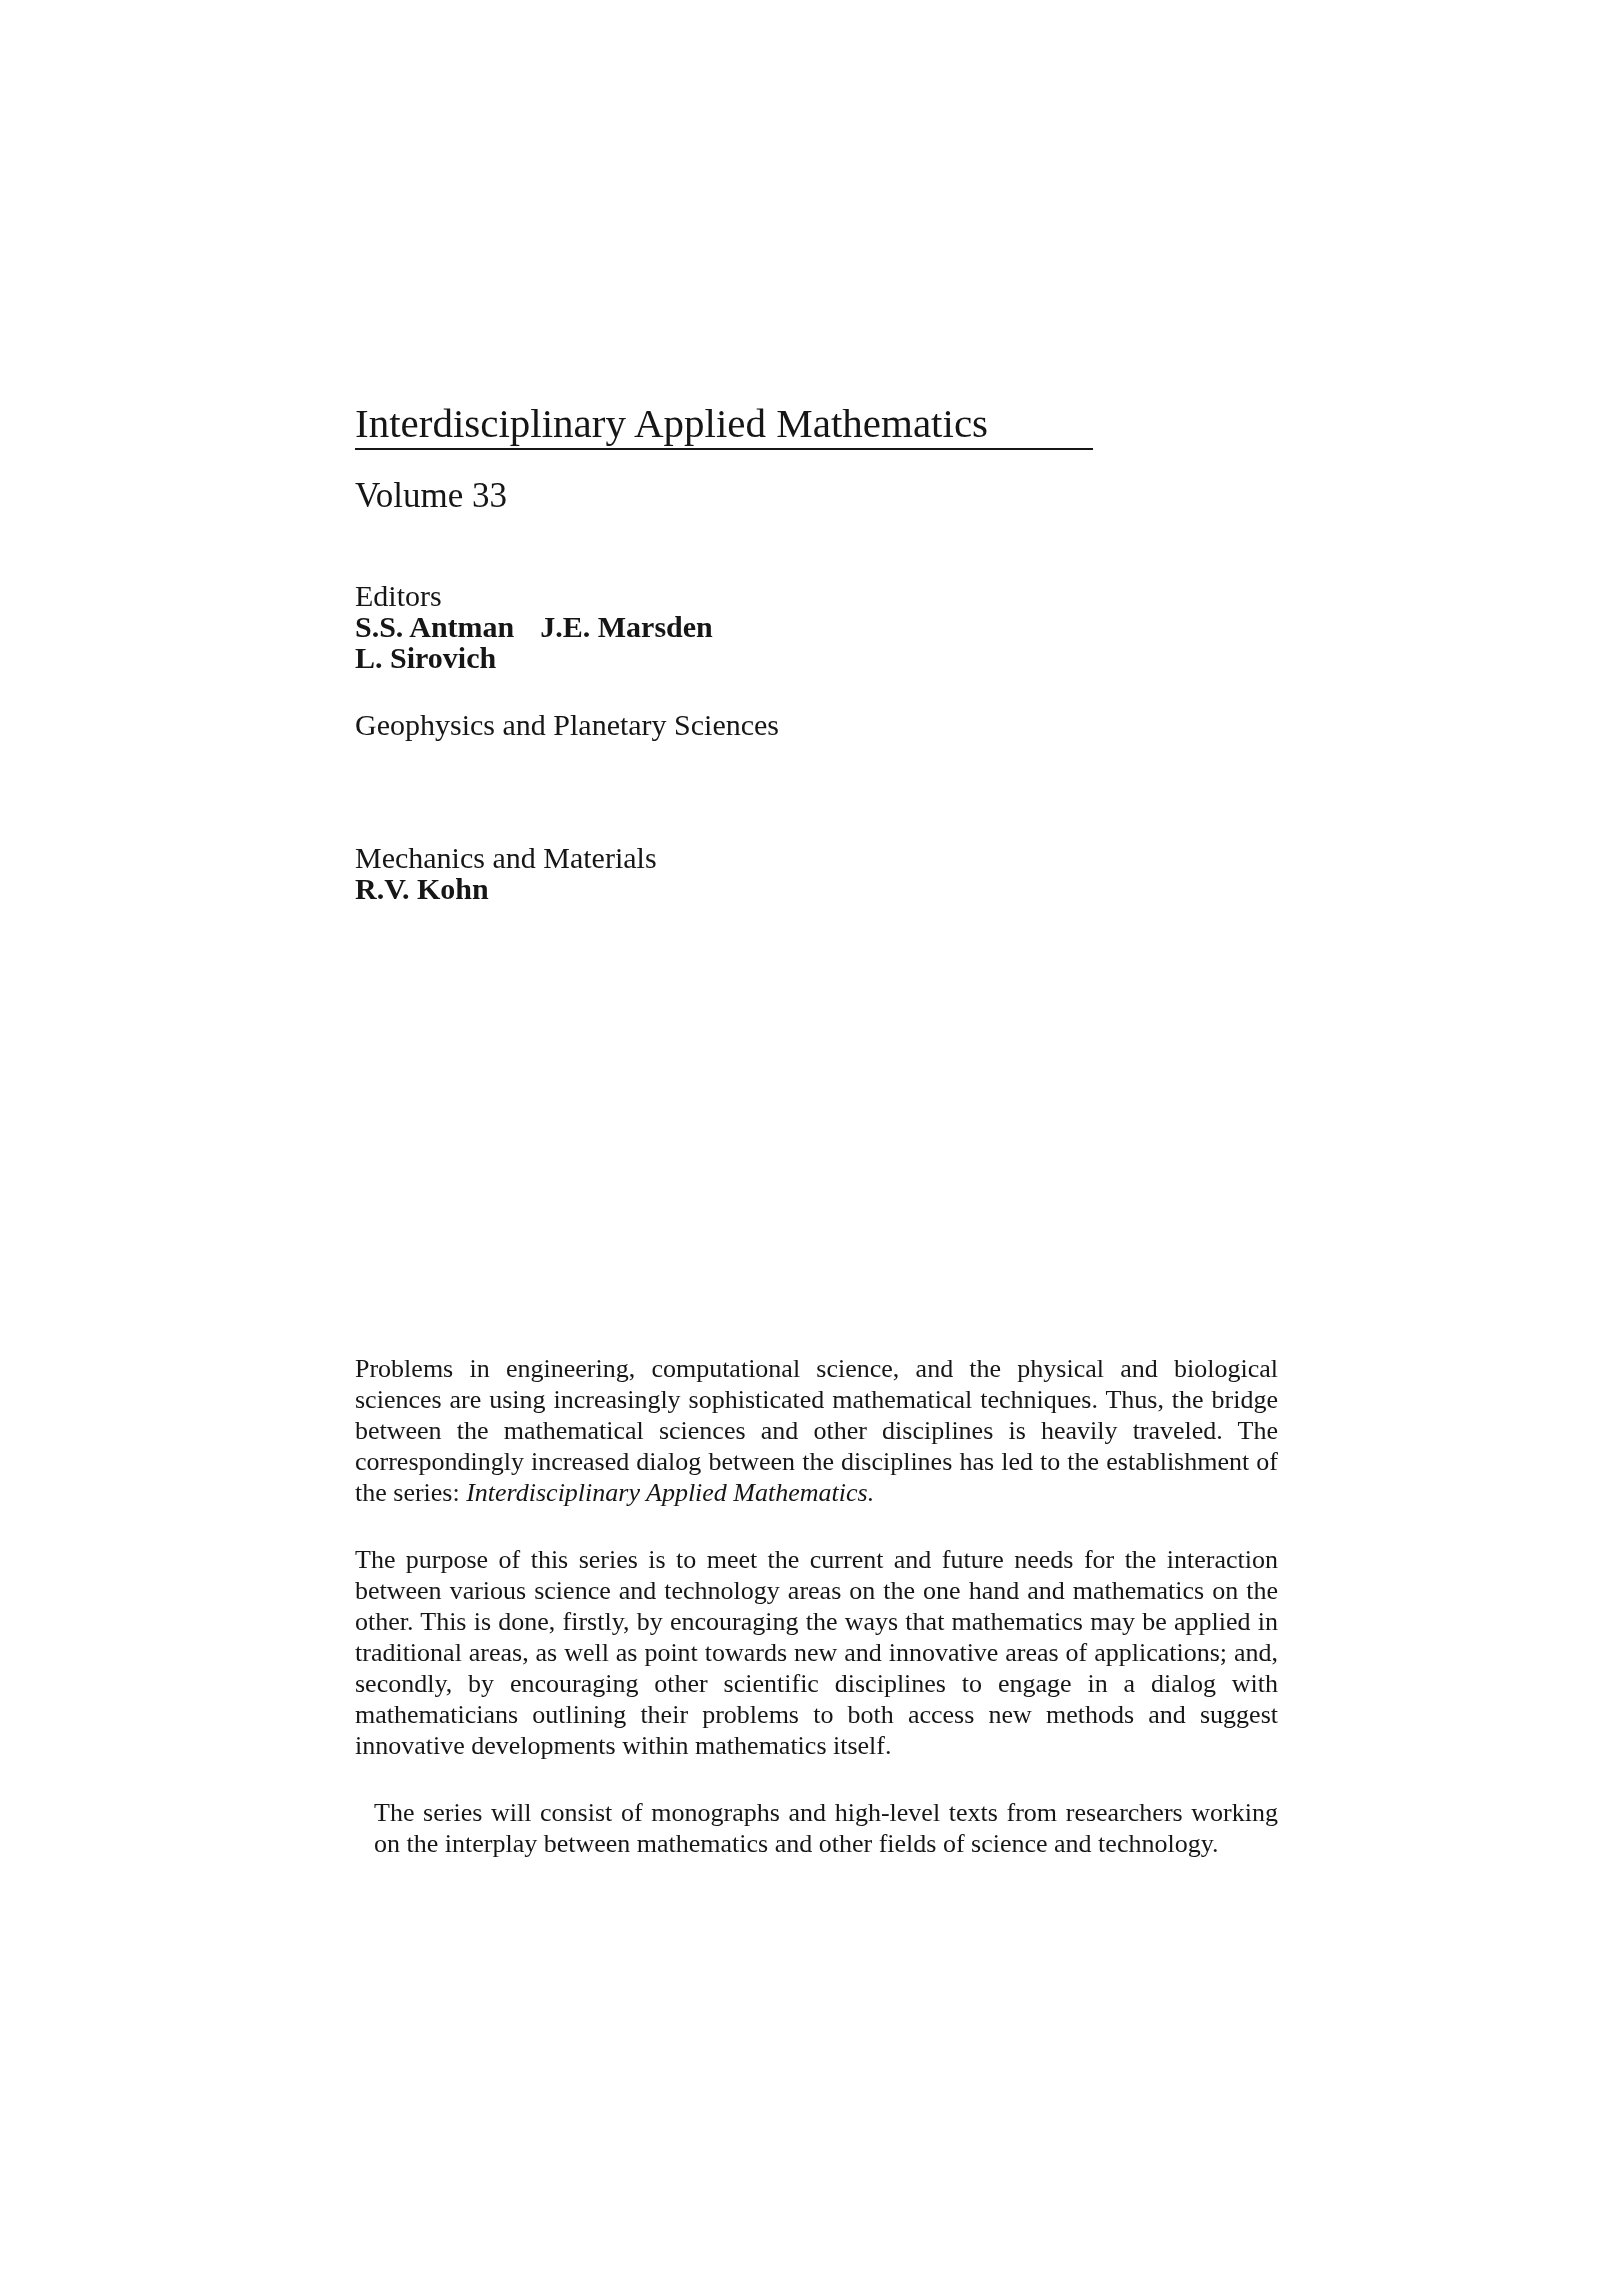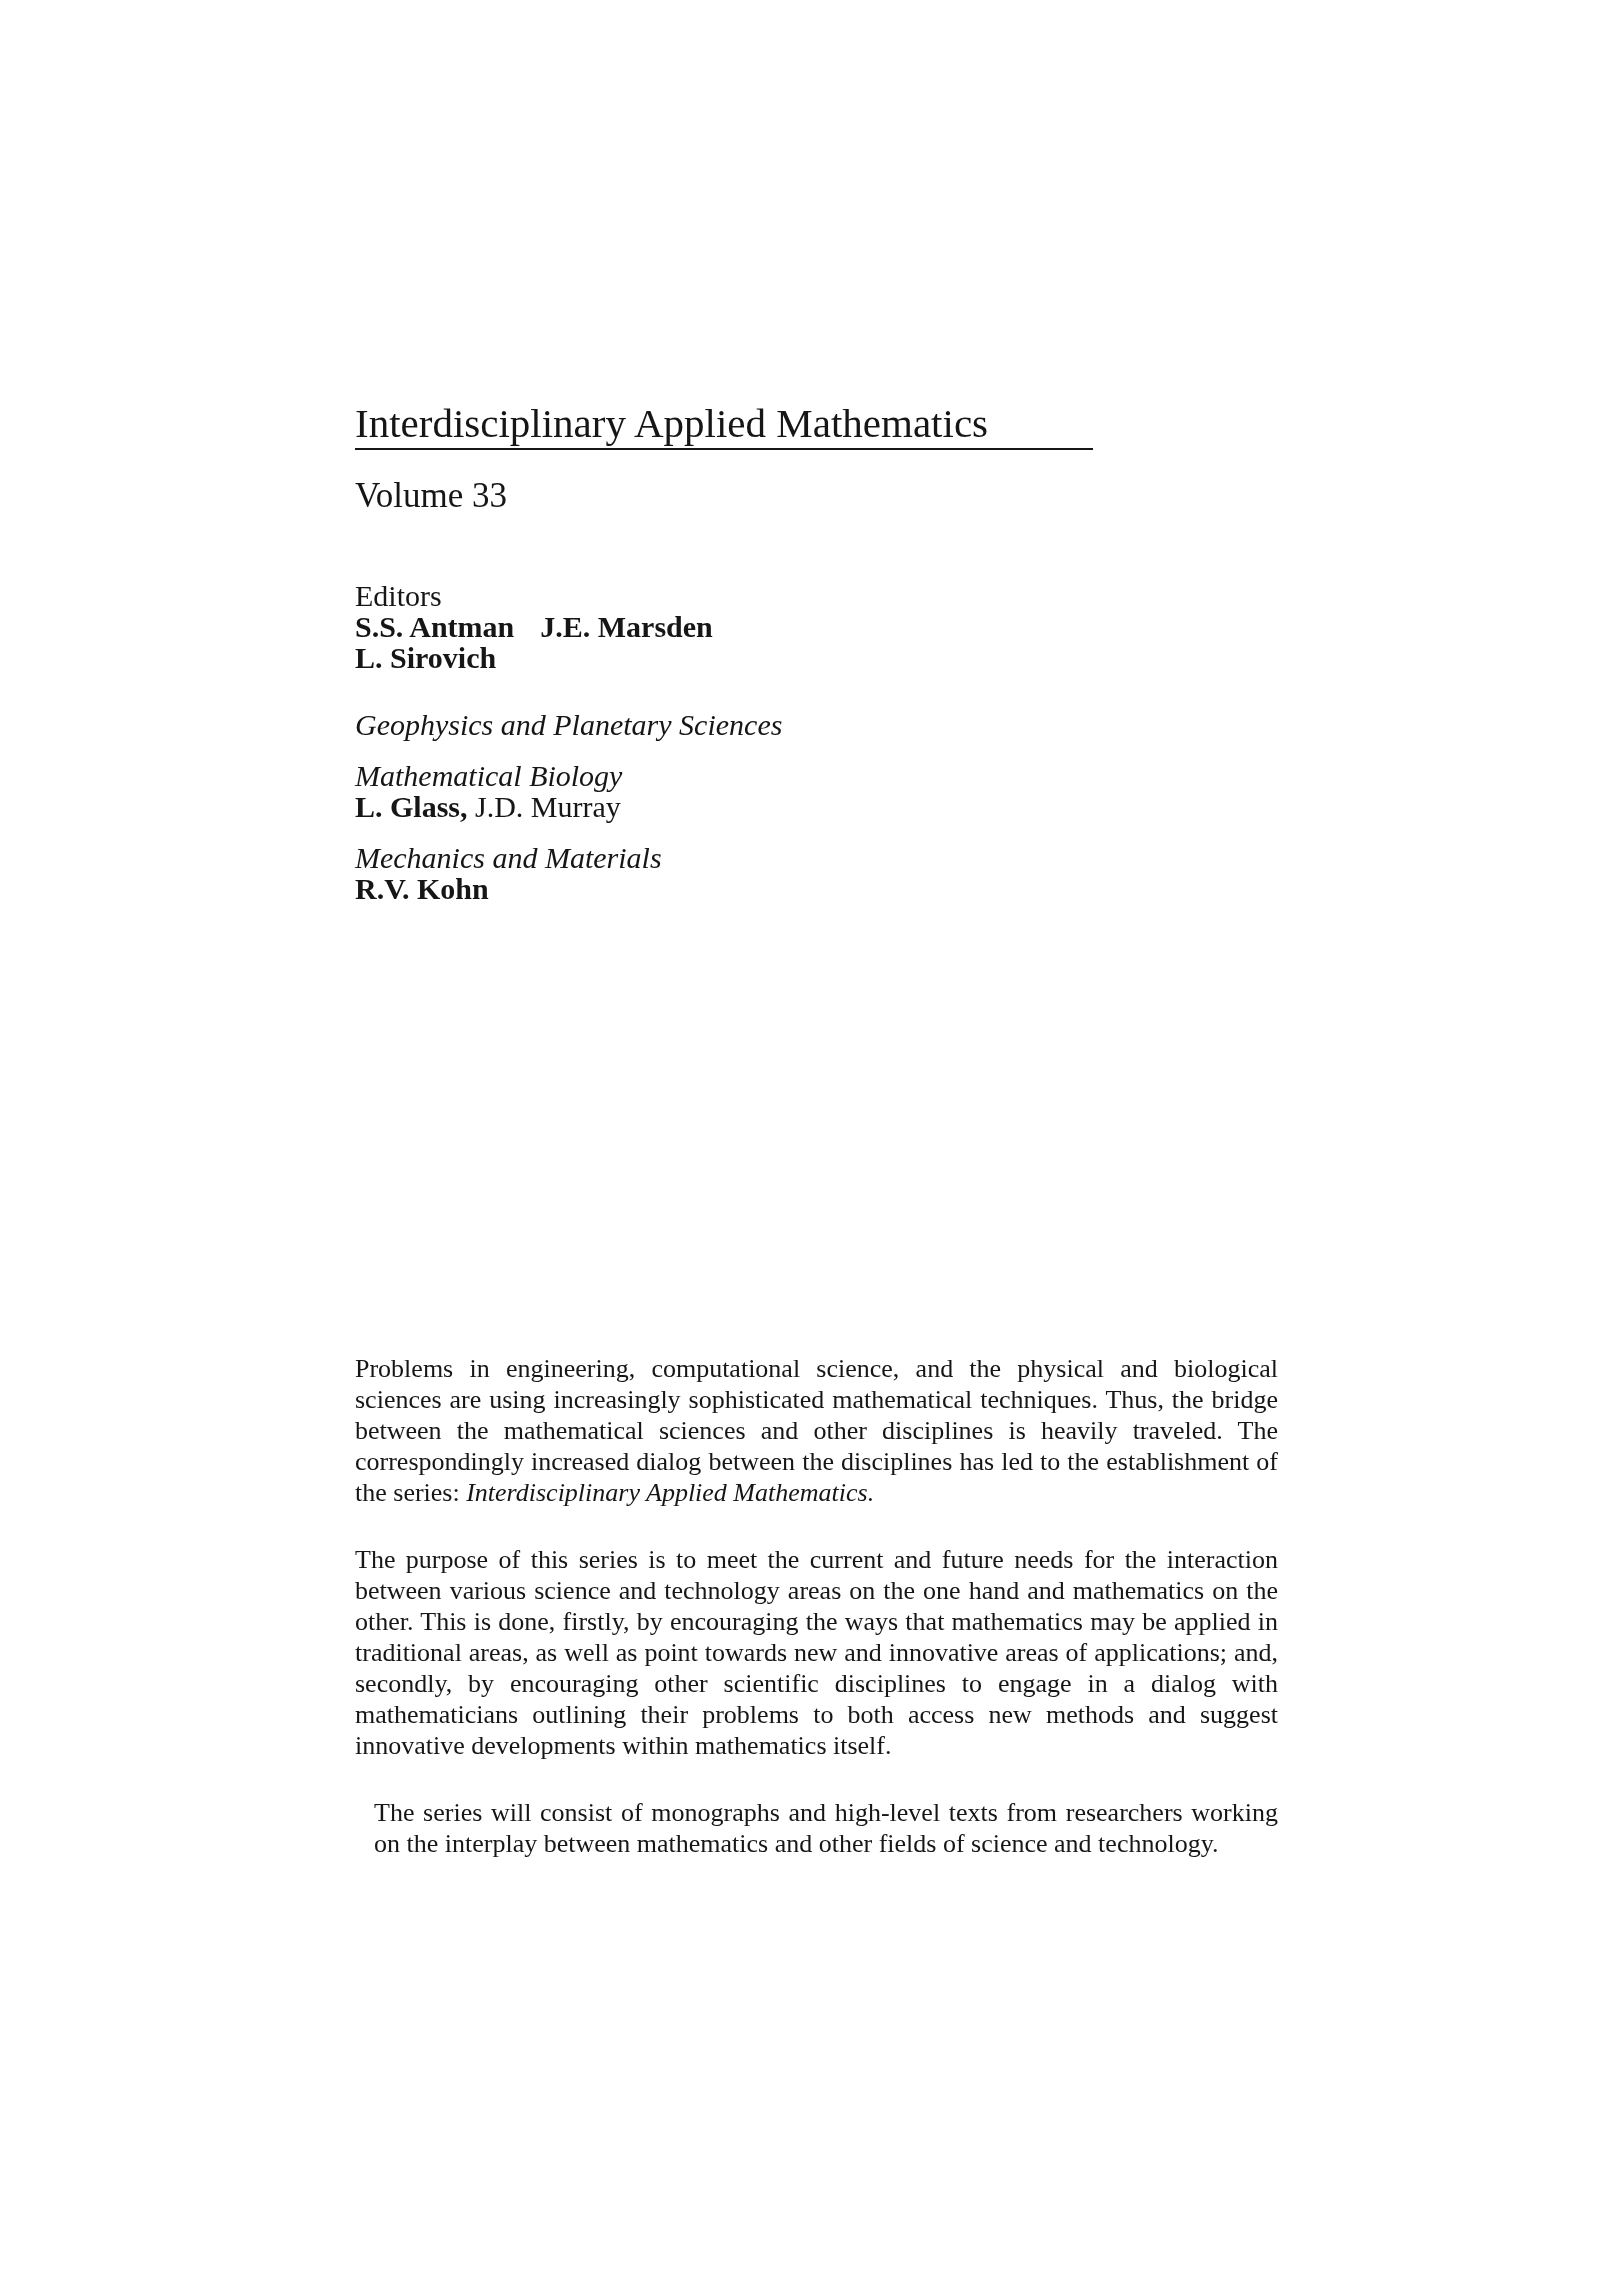--- a/index.html
+++ b/index.html
@@ -53,21 +53,21 @@
   .category {
     position: absolute;
     left: 355px;
     font-size: 30px;
     line-height: 31px;
   }
   .cat-1 { top: 709px; }
   .cat-2 { top: 760px; }
   .cat-3 { top: 842px; }
   .cat-4 { top: 924px; }
-  .cat-field { font-style: italic; }
+  .cat-field { }
   .cat-editors b { font-weight: bold; }
   
   .description {
     position: absolute;
     left: 355px;
     top: 1353px;
     width: 923px;
     font-size: 26px;
     line-height: 31px;
     text-align: justify;
@@ -94,26 +94,20 @@
     </div>
     <div class="editors-row">
       <span>L. Sirovich</span>
     </div>
   </section>
 
   <section class="category cat-1">
     <div class="cat-field">Geophysics and Planetary Sciences</div>
   </section>
 
-  <section class="category cat-2">
-    <div class="cat-field">Mathematical Biology</div>
-    <div class="cat-editors">
-      <b>L. Glass,</b><span> J.D. Murray</span>
-    </div>
-  </section>
 
   <section class="category cat-3">
     <div class="cat-field">Mechanics and Materials</div>
     <div class="cat-editors">
       <b>R.V. Kohn</b><span></span>
     </div>
   </section>
 
 
   <section class="description">

